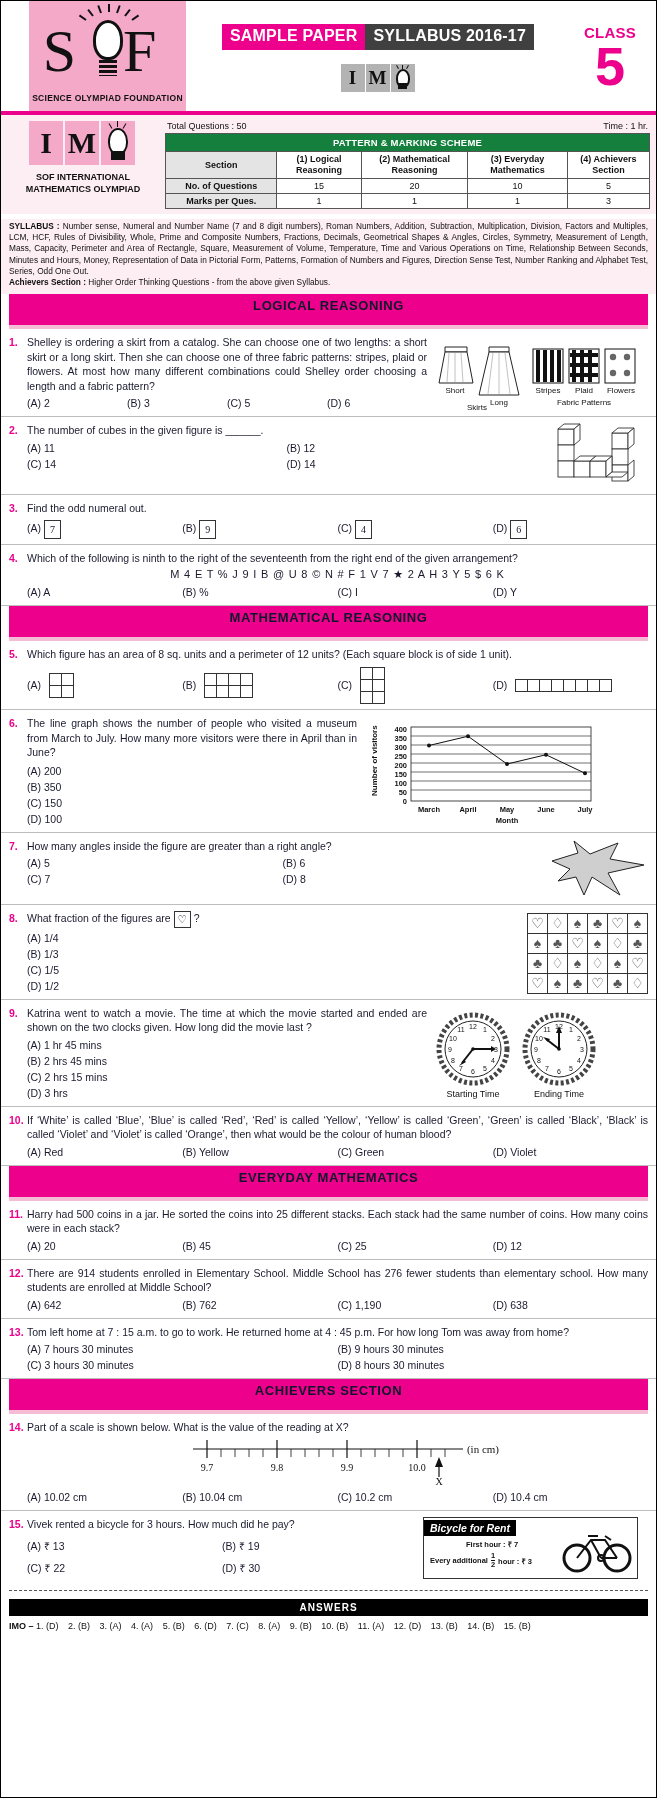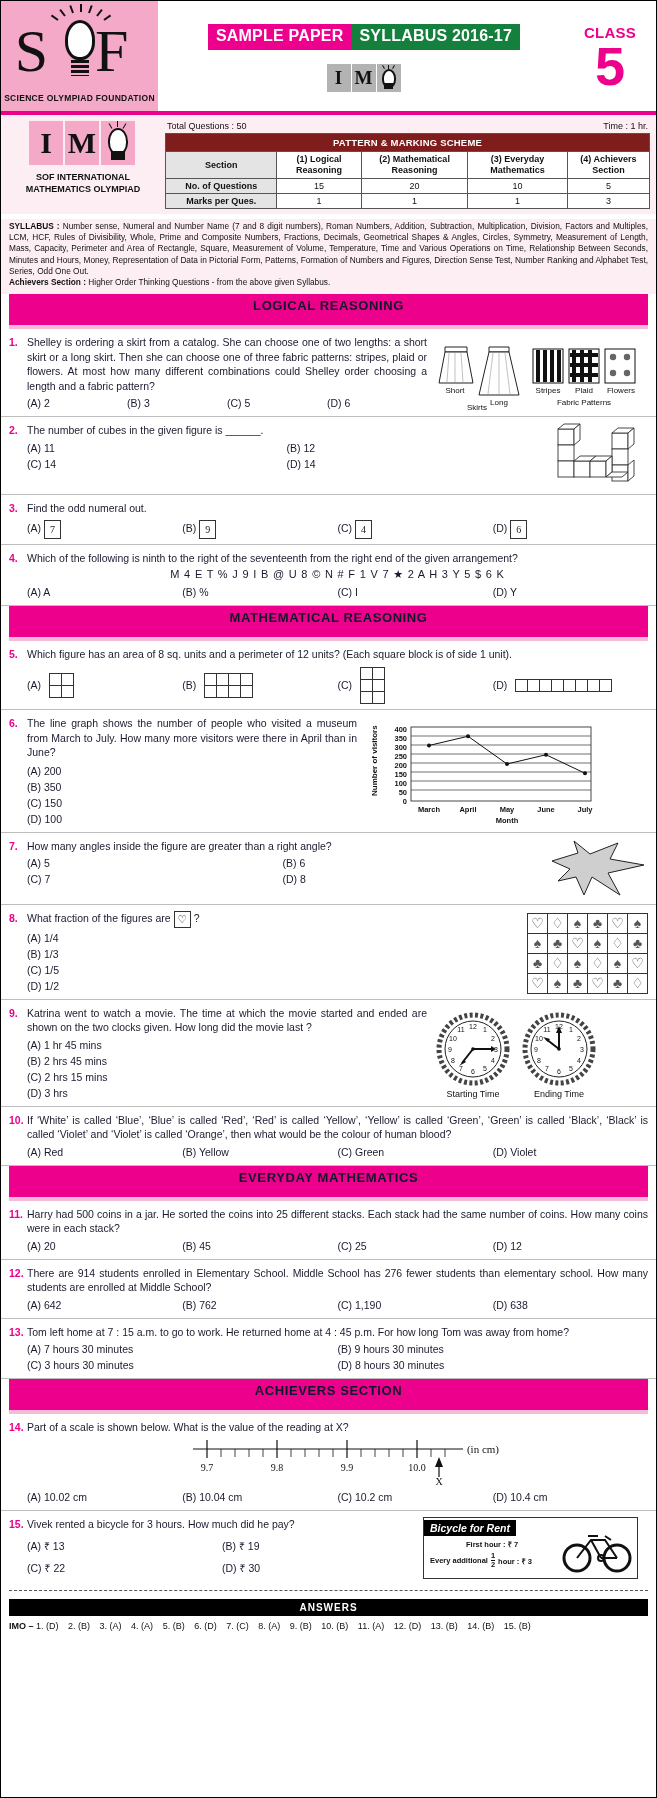--- a/index.html
+++ b/index.html
@@ -7,21 +7,21 @@
   body {
     width:657px; height:1798px;
     font-family:"Liberation Sans", sans-serif;
     background:#ffffff;
     color:#1a1a2e;
     -webkit-font-smoothing:antialiased;
   }
   .page { width:657px; height:1798px; position:relative; border:1px solid #000; overflow:hidden; }
 
   
-  .hdr { display:flex; height:110px; align-items:stretch; }
+  .hdr { display:flex; height:110px; align-items:stretch;padding-left:28px; }
   .hdr-logo {
     width:157px; background:#f4a9c8; position:relative;
     display:flex; flex-direction:column; align-items:center; justify-content:center;
   }
   .sof-wrap { position:relative; width:150px; height:82px; }
   .sof-letters {
     position:absolute; left:0; top:2px; width:150px; text-align:center;
     font-family:"Liberation Serif", serif; font-size:60px; font-weight:400;
     letter-spacing:16px; color:#111; line-height:78px;
   }
@@ -33,21 +33,21 @@
   .bulb-base i { display:block; height:2px; background:#f4a9c8; margin:3px 0 0 0; }
   .rays { position:absolute; left:52px; top:-4px; width:46px; height:18px; }
   .rays span { position:absolute; width:2px; height:8px; background:#111; transform-origin:bottom center; }
   .sof-caption {
     font-size:8.5px; font-weight:bold; letter-spacing:0.3px; color:#111; margin-top:1px;
     font-family:"Liberation Sans", sans-serif;
   }
   .hdr-main { flex:1; display:flex; flex-direction:column; align-items:center; justify-content:center; position:relative; }
   .banner { display:flex; height:26px; align-items:stretch; margin-top:4px; }
   .banner .b1 { background:#ec008c; color:#fff; font-weight:bold; font-size:16px; padding:3px 8px; letter-spacing:0.2px; }
-  .banner .b2 { background:#15803d; color:#fff; font-weight:bold; font-size:16px; padding:3px 8px; letter-spacing:0.2px; }
+  .banner .b2 { background:#404040; color:#fff; font-weight:bold; font-size:16px; padding:3px 8px; letter-spacing:0.2px; }
   .imo-mini { margin-top:14px; display:flex; height:28px; }
   .imo-mini .cell { background:#b3b3b3; width:24px; height:28px; display:flex; align-items:center; justify-content:center;
                     font-family:"Liberation Serif", serif; font-weight:bold; font-size:19px; color:#111; margin-right:1px; position:relative;}
   .imo-mini .obulb { width:14px;height:19px;border-radius:50% 50% 45% 45%;background:#fff;border:2px solid #111; }
   .imo-mini .obase { position:absolute; bottom:3px; width:9px;height:6px;background:#111; }
   .imo-mini .oray { position:absolute; top:1px; width:1px; height:4px; background:#111; }
   .hdr-class { width:86px; display:flex; flex-direction:column; align-items:center; justify-content:center; padding-right:6px;}
   .class-lbl { color:#ec008c; font-weight:bold; font-size:15px; letter-spacing:0.2px;}
   .class-num { color:#ec008c; font-weight:bold; font-size:54px; line-height:46px; margin-top:2px;}
 
@@ -59,21 +59,21 @@
   .imo-box { display:flex; height:44px; }
   .imo-box .cell { background:#f4a9c8; width:34px; height:44px; margin-right:2px; display:flex; align-items:center; justify-content:center;
                    font-family:"Liberation Serif", serif; font-weight:bold; font-size:30px; color:#111; position:relative;}
   .imo-box .obulb { width:20px;height:27px;border-radius:50% 50% 45% 45%;background:#fff;border:2px solid #111; margin-top:-4px;}
   .imo-box .obase { position:absolute; bottom:5px; width:14px;height:9px;background:#111; }
   .imo-sub { font-size:9px; font-weight:bold; text-align:center; line-height:12px; margin-top:6px; color:#111; }
   .info-right { flex:1; padding-left:6px; }
   .tq-row { display:flex; justify-content:space-between; font-size:9px; color:#111; padding:0 2px 2px 2px; }
   table.pattern { border-collapse:collapse; width:100%; font-size:9px; color:#111; background:#fff; }
   table.pattern td, table.pattern th { border:1px solid #555; text-align:center; padding:2px 1px; }
-  table.pattern .hdrow { background:#7f1d1d; color:#fff; font-weight:bold; font-size:9.5px; letter-spacing:0.2px; padding:3px; }
+  table.pattern .hdrow { background:#15803d; color:#fff; font-weight:bold; font-size:9.5px; letter-spacing:0.2px; padding:3px; }
   table.pattern .lbl { background:#e4e4e4; font-weight:bold; text-align:center; }
   table.pattern .colhd { background:#fff; font-weight:bold; line-height:11px; }
   .syllabus { font-size:8.3px; line-height:11.2px; color:#111; text-align:justify; margin-top:5px; padding:0 2px; }
   .syllabus b { font-weight:bold; }
 
   
   .secbar { background:#ec008c; color:#0f172a; text-align:center; font-weight:bold; font-size:13px; letter-spacing:0.6px; padding:4px 0 12px 0; }
   .secbar-under { background:#f6bcd6; height:4px; }
   .secwrap { margin:0 8px; }
 

